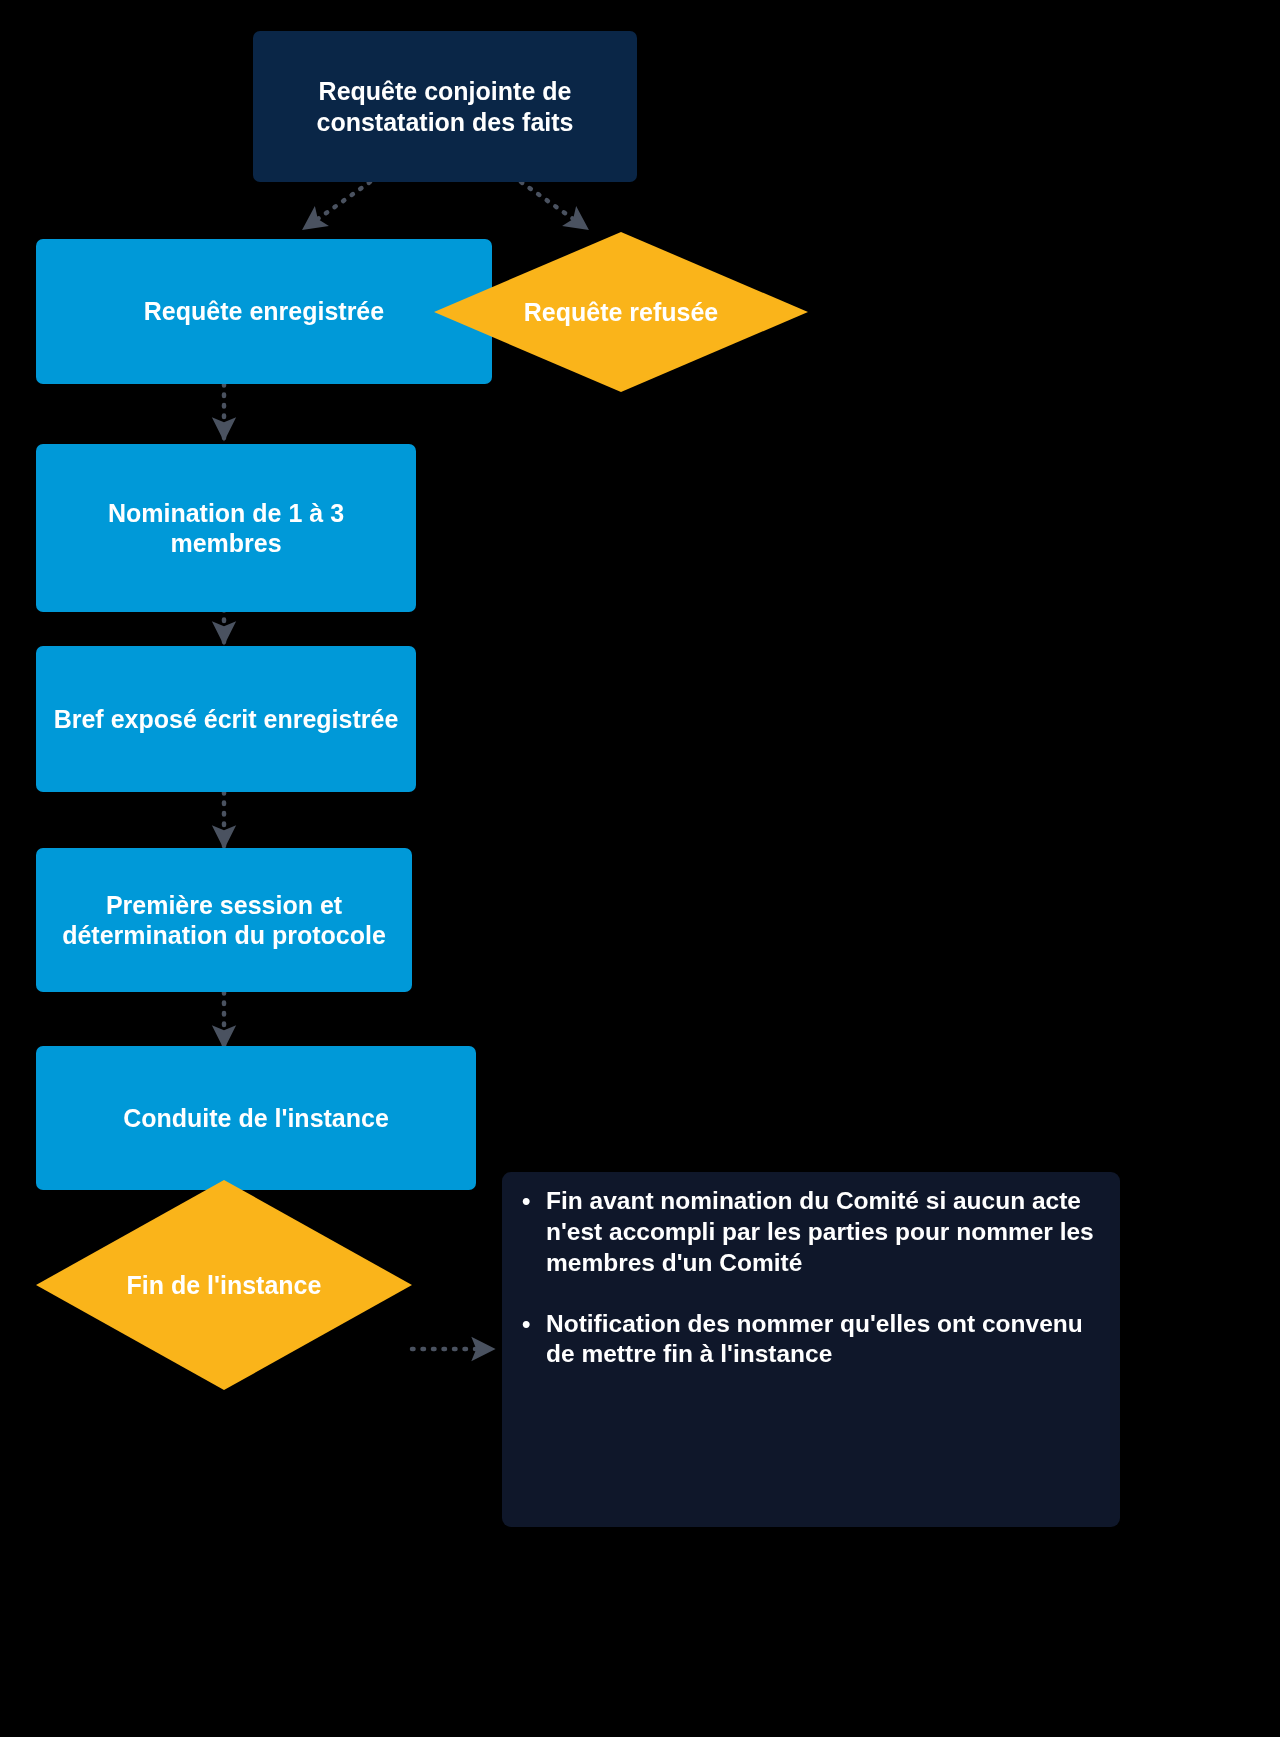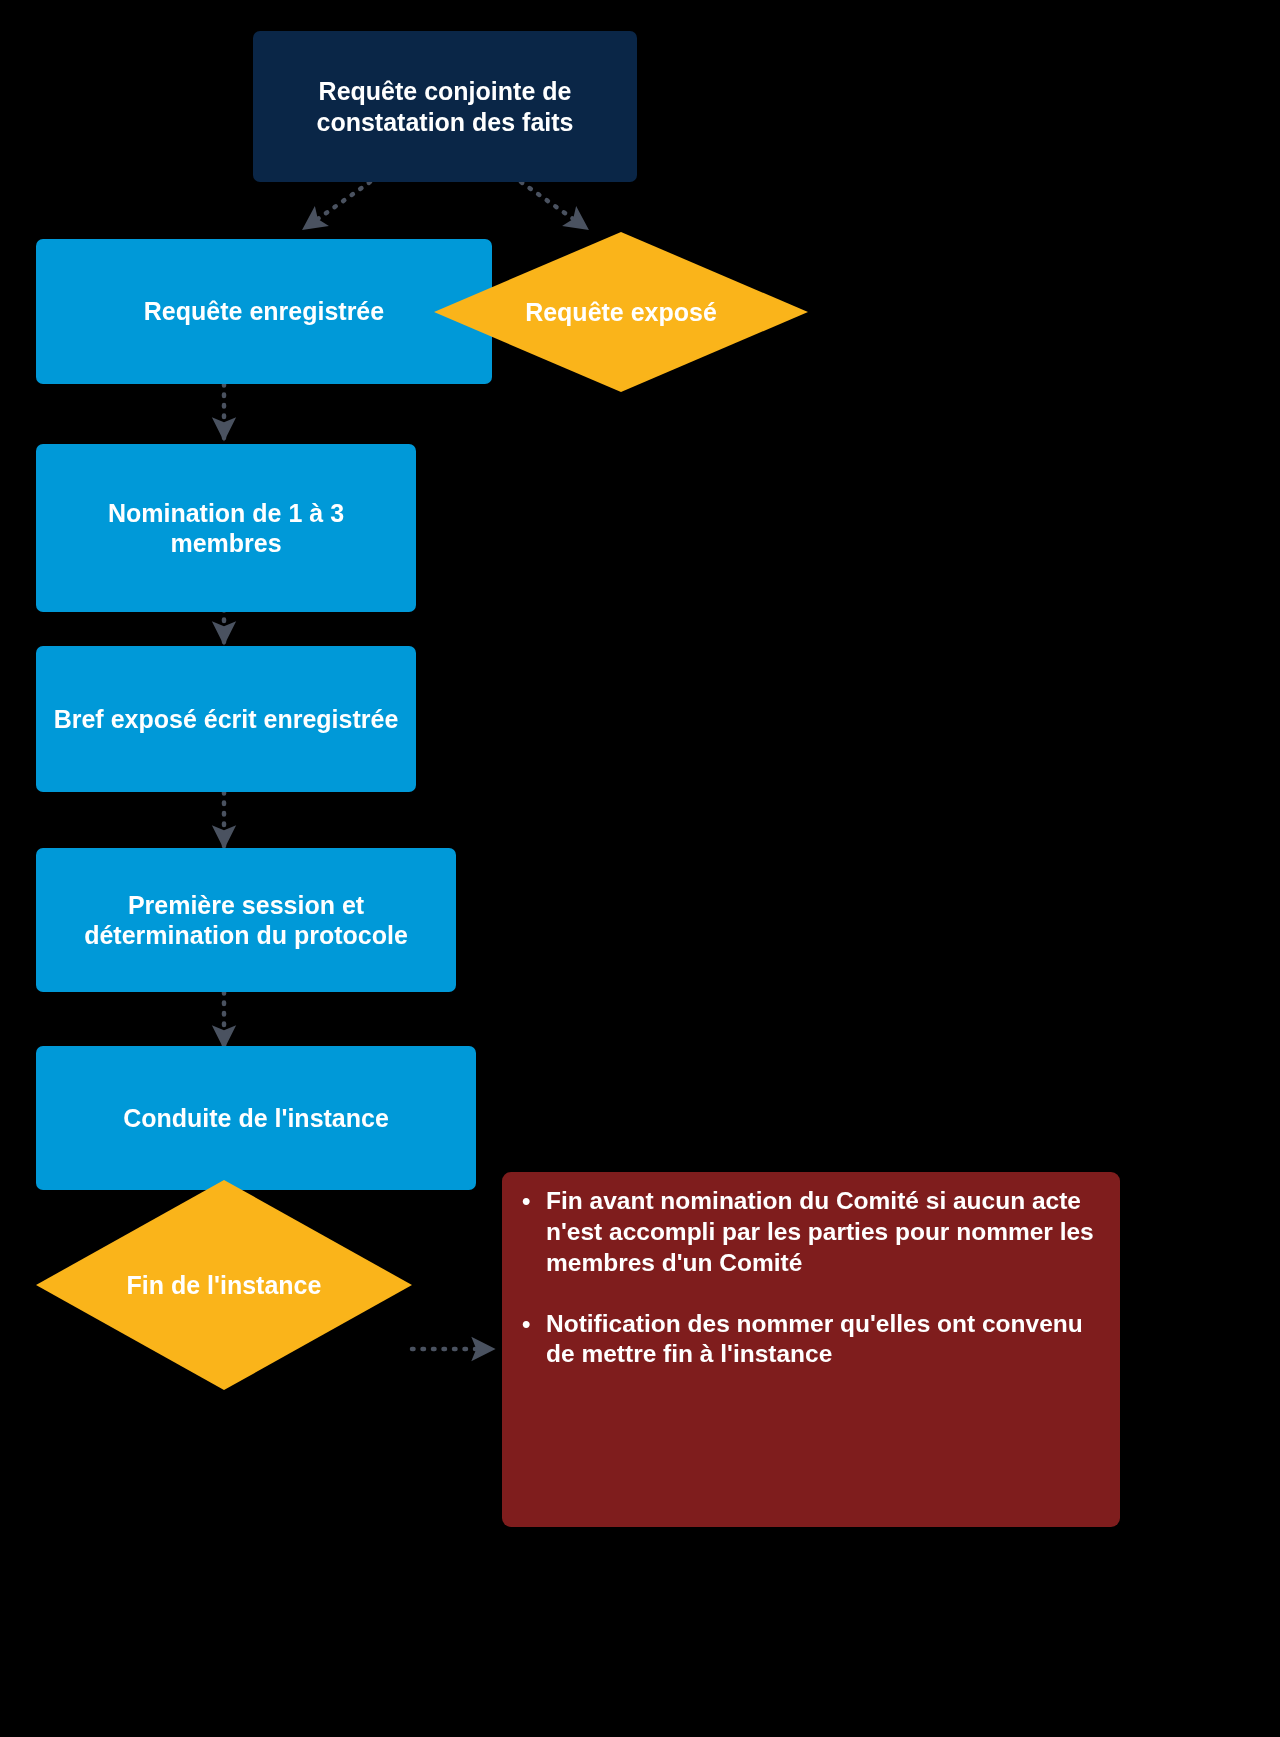--- a/index.html
+++ b/index.html
@@ -59,21 +59,21 @@
     z-index: 0;
   }
   .diamond-label {
     position: relative;
     z-index: 2;
     width: 78%;
     text-align: center;
   }
   .callout {
     position: absolute;
-    background: #7f1d1d;
+    background: #0f172a;
     border-radius: 9px;
     color: #ffffff;
     font-weight: bold;
     font-size: 24.5px;
     line-height: 1.26;
     box-sizing: border-box;
     padding: 14px 18px 16px 18px;
     z-index: 5;
   }
   .callout ul {
@@ -155,32 +155,32 @@
   <div class="node rect node-start" style="left:253px; top:31px; width:384px; height:151px;">
     <span>Requête conjointe de constatation des faits</span>
   </div>
 
   <div class="node rect node-process" style="left:36px; top:239px; width:456px; height:145px;">
     <span>Requête enregistrée</span>
   </div>
 
   <div class="node node-decision" style="left:434px; top:232px; width:374px; height:160px;">
     <div class="diamond-shape"></div>
-    <span class="diamond-label">Requête exposé</span>
+    <span class="diamond-label">Requête refusée</span>
   </div>
 
   <div class="node rect node-process" style="left:36px; top:444px; width:380px; height:168px;">
     <span>Nomination de 1 à 3 membres</span>
   </div>
 
   <div class="node rect node-process" style="left:36px; top:646px; width:380px; height:146px;">
     <span>Bref exposé écrit enregistrée</span>
   </div>
 
-  <div class="node rect node-process" style="left:36px; top:848px; width:420px; height:144px;">
+  <div class="node rect node-process" style="left:36px; top:848px; width:376px; height:144px;">
     <span>Première session et détermination du protocole</span>
   </div>
 
   <div class="node rect node-process" style="left:36px; top:1046px; width:440px; height:144px;">
     <span>Conduite de l'instance</span>
   </div>
 
   <div class="node node-decision" style="left:36px; top:1180px; width:376px; height:210px;">
     <div class="diamond-shape"></div>
     <span class="diamond-label">Fin de l'instance</span>

